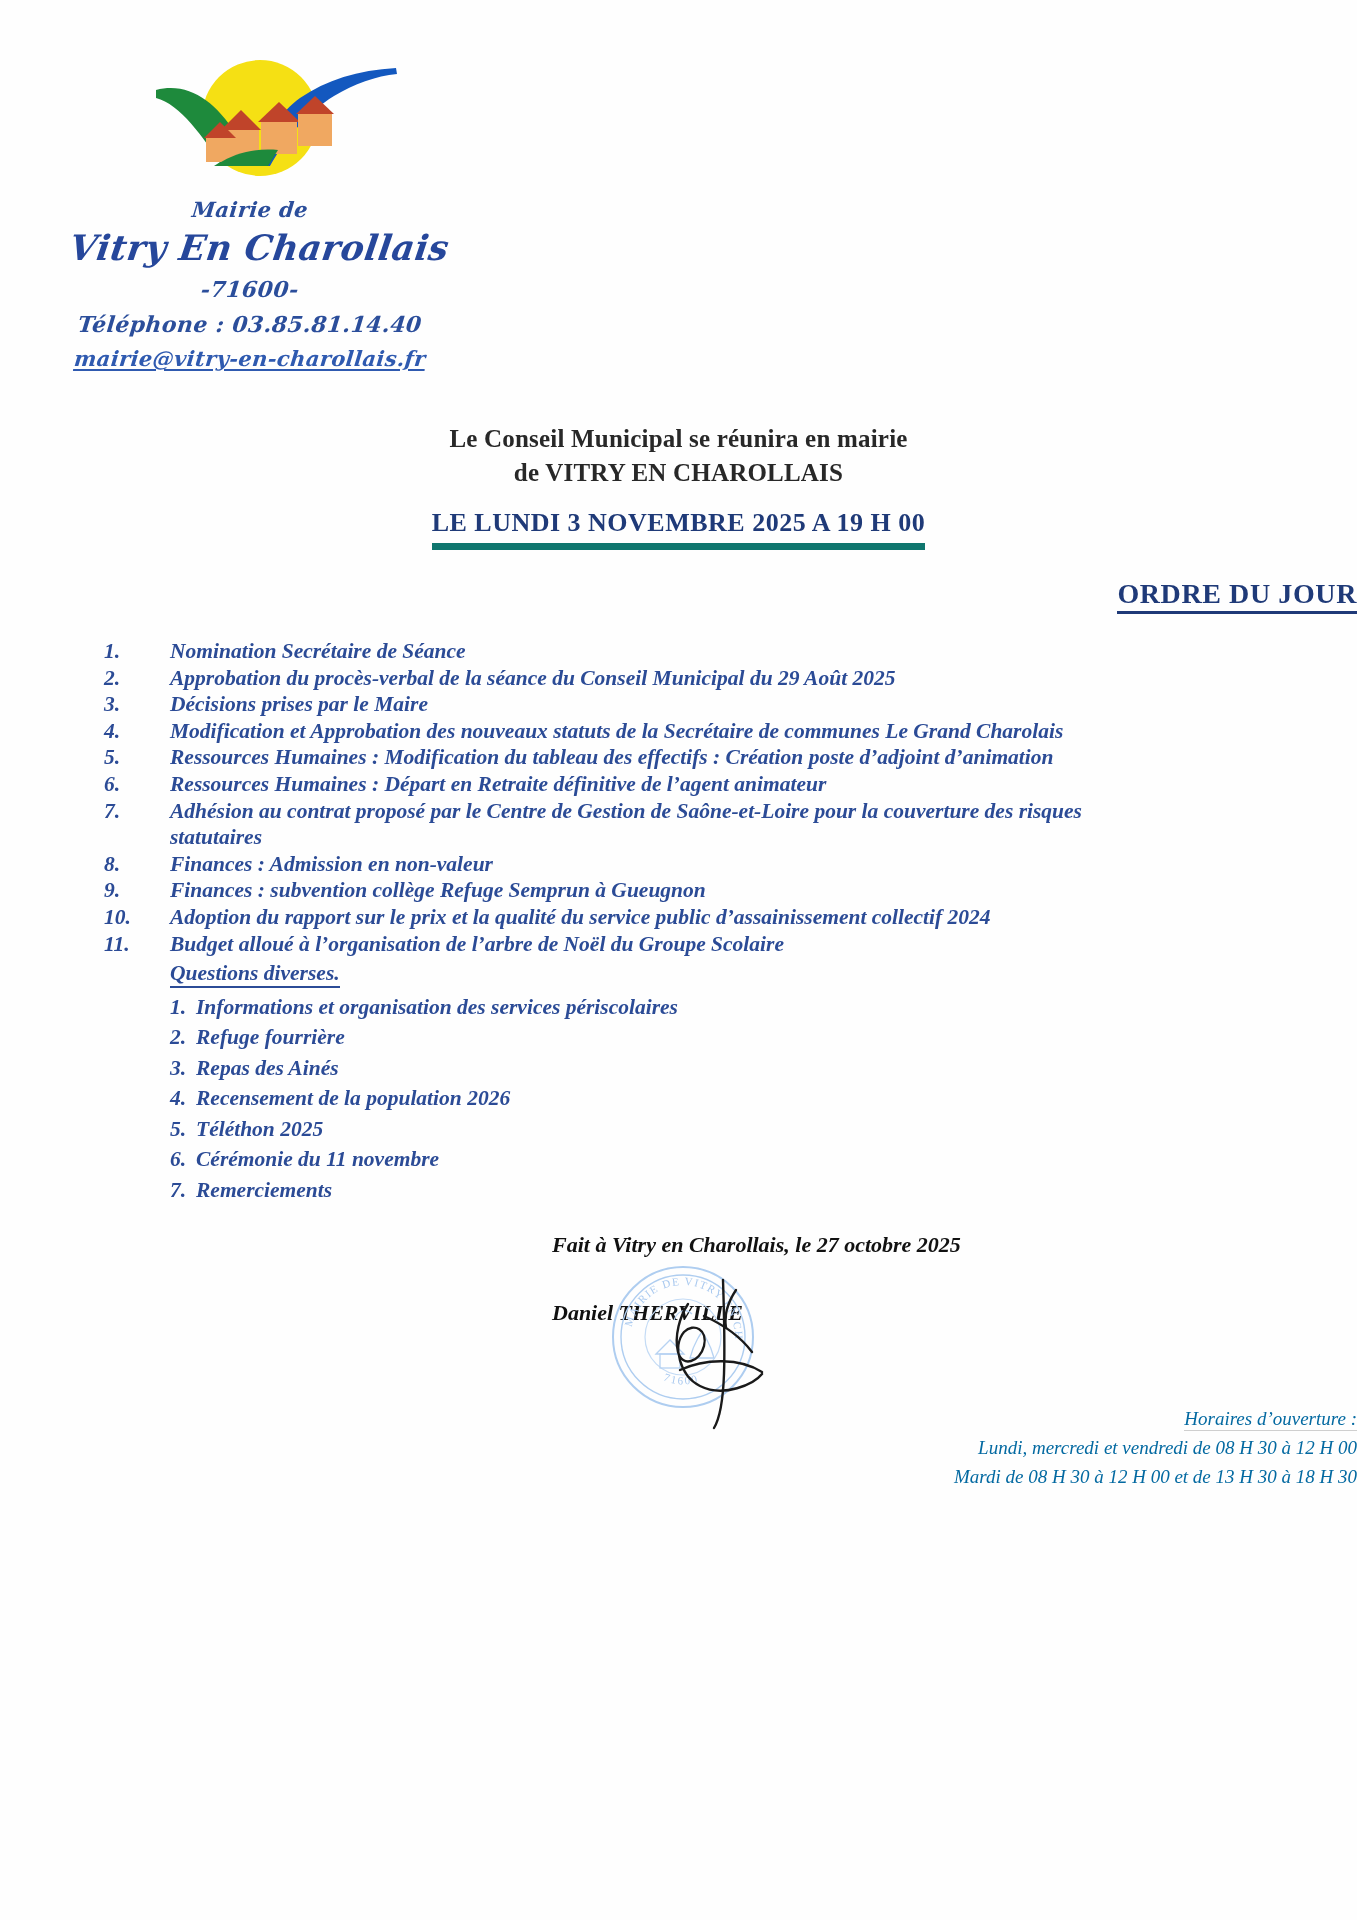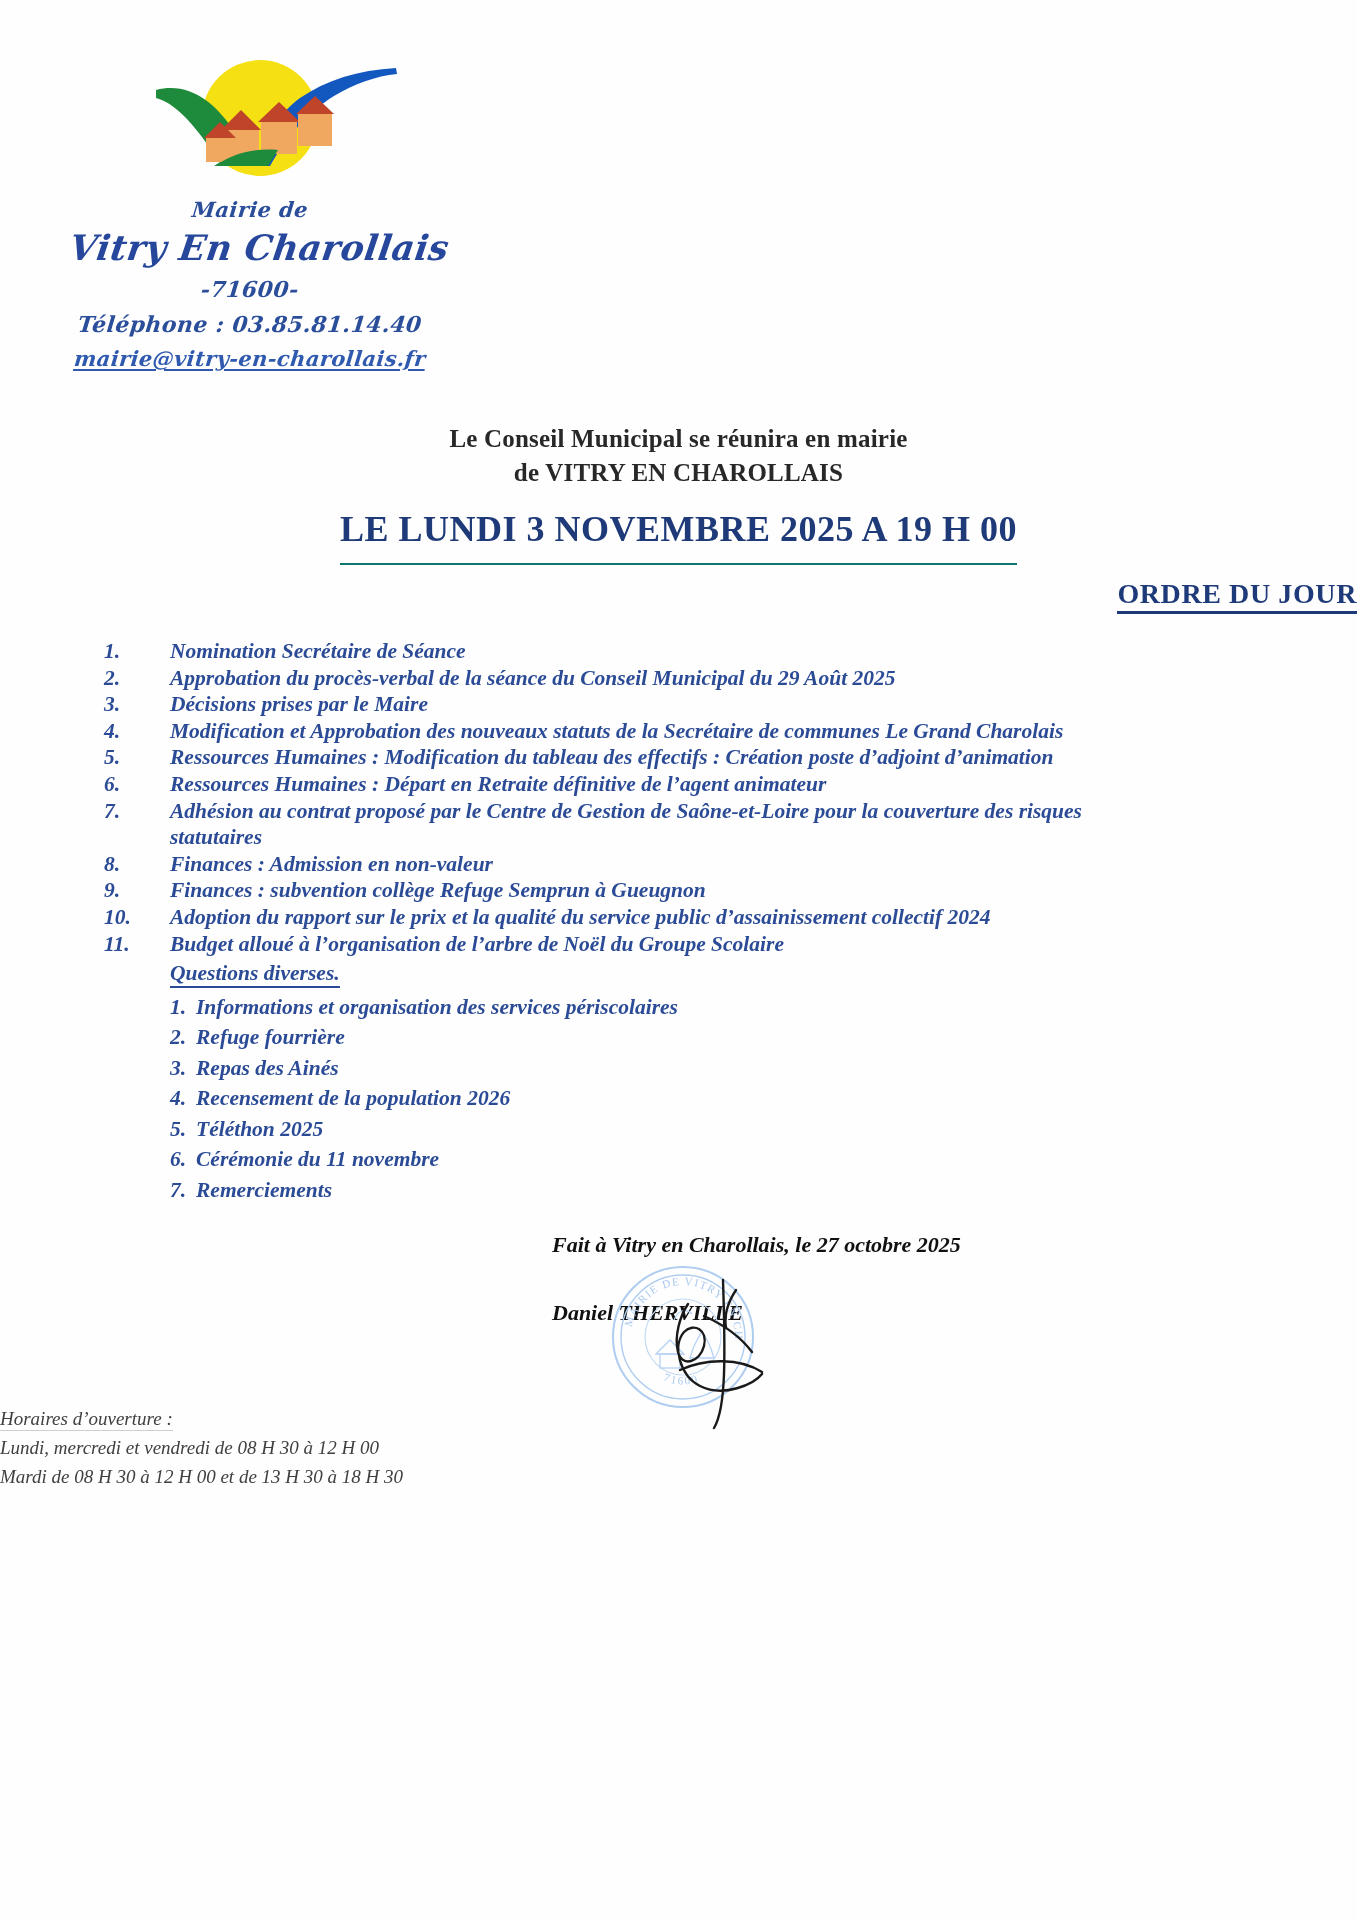--- a/index.html
+++ b/index.html
@@ -96,24 +96,24 @@
   .date-line {
     position: absolute;
     left: 0;
     top: 508px;
     width: 100%;
     text-align: center;
   }
   .date-line span {
     color: #1f3a78;
     font-weight: bold;
-    font-size: 36px;
+    font-size: 26px;
     letter-spacing: .5px;
-    border-bottom: 2px solid #0f766e;
-    padding-bottom: 14px;
+    border-bottom: 7px solid #0f766e;
+    padding-bottom: 6px;
   }
 
   .odj {
     position: absolute;
     left: 0;
     top: 578px;
     width: 100%;
     text-align: right;
   }
   .odj span {
@@ -198,22 +198,22 @@
     height: 180px;
     pointer-events: none;
   }
 
   
   .footer {
     position: absolute;
     left: 0;
     top: 1404px;
     width: 100%;
-    text-align: left;
-    color: #404040;
+    text-align: right;
+    color: #0369a1;
     font-style: italic;
     font-size: 19px;
     line-height: 29px;
   }
   .footer .f-title {
     border-bottom: 1px solid #cfcfcf;
     padding-bottom: 1px;
   }
 </style>
 </head>

